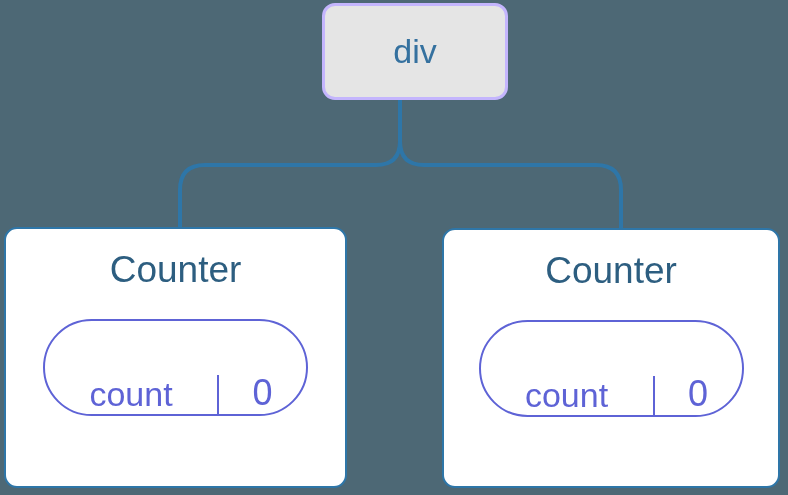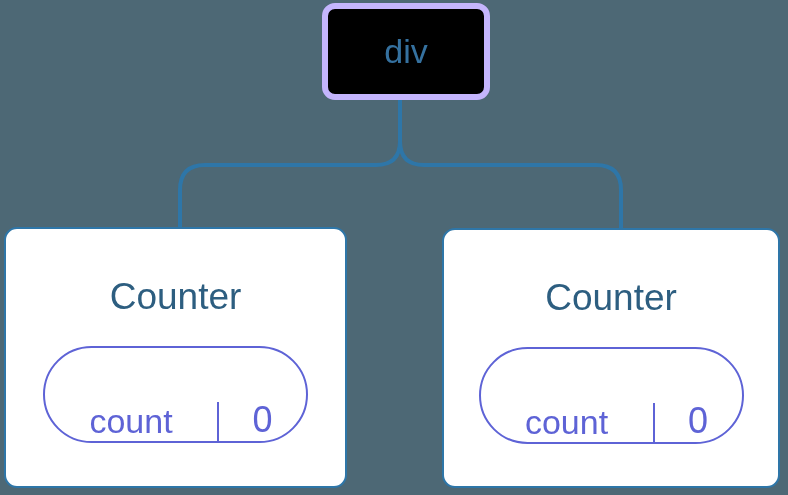--- a/index.html
+++ b/index.html
@@ -24,43 +24,43 @@
   }
   .connectors path {
     stroke: #2e76a8;
     stroke-width: 4;
     fill: none;
   }
   .node-root {
     position: absolute;
     left: 322px;
     top: 3px;
-    width: 168px;
+    width: 186px;
     height: 97px;
     box-sizing: border-box;
-    background: #000000;
-    border: 6px solid #c4b5fd;
+    background: #e5e5e5;
+    border: 3px solid #c4b5fd;
     border-radius: 13px;
     display: flex;
     align-items: center;
     justify-content: center;
     font-size: 34px;
     font-weight: 500;
     color: #35719f;
   }
   .card {
     position: absolute;
     box-sizing: border-box;
     background: #ffffff;
     border: 2px solid #2e76a8;
     border-radius: 13px;
     display: flex;
     flex-direction: column;
     align-items: center;
-    padding-top: 47px;
+    padding-top: 20px;
   }
   .card-left {
     left: 4px;
     top: 227px;
     width: 343px;
     height: 261px;
   }
   .card-right {
     left: 442px;
     top: 228px;

